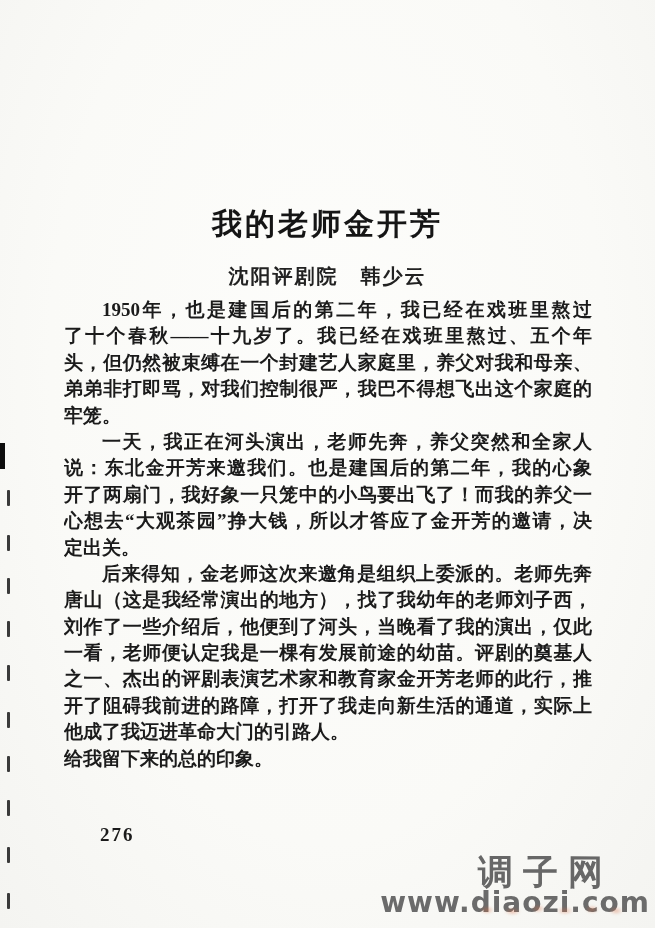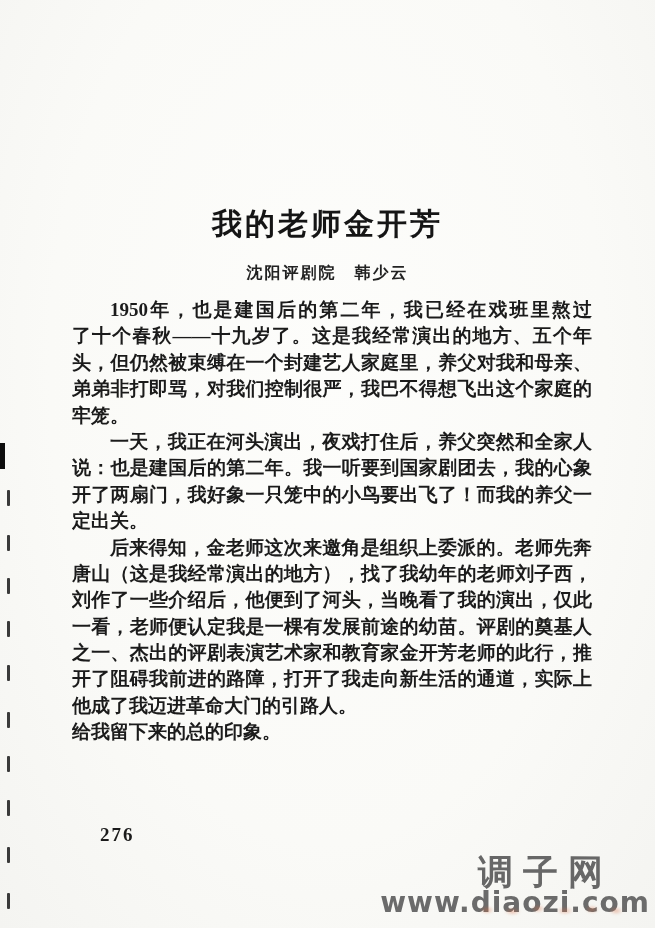--- a/index.html
+++ b/index.html
@@ -48,41 +48,40 @@
     font-weight: 700;
     letter-spacing: 3px;
     color: #151515;
   }
   .byline {
     position: absolute;
     top: 263px;
     left: 0;
     width: 100%;
     text-align: center;
-    font-size: 16px;
+    font-size: 20px;
     font-weight: 600;
     letter-spacing: 2px;
     color: #222;
   }
   .bodytext {
     position: absolute;
     top: 297px;
     left: 64px;
     width: 528px;
     font-size: 19px;
     font-weight: 600;
     line-height: 26.4px;
     color: #1b1b1b;
   }
   .line {
     text-align: justify;
     text-align-last: justify;
     height: 26.4px;
     overflow: hidden;
-    margin-left: 8px;
   }
   .line.first { text-indent: 2em; }
   .line.lastline {
     text-align: center;
     text-align-last: left;
   }
 
   .pagenum {
     position: absolute;
     top: 824px;
@@ -150,27 +149,28 @@
       <div class="bind-dash" style="top: 847px;"></div>
       <div class="bind-dash" style="top: 893px;"></div>
     </div>
 
   <h1 class="title">我的老师金开芳</h1>
 
   <div class="byline">沈阳评剧院　韩少云</div>
 
   <div class="bodytext" id="article-body">
       <div class="line first">1950年，也是建国后的第二年，我已经在戏班里熬过</div>
-      <div class="line">了十个春秋——十九岁了。这是我经常演出的地方、五个年</div>
+      <div class="line">了十个春秋——十九岁了。我已经在戏班里熬过、五个年</div>
       <div class="line">头，但仍然被束缚在一个封建艺人家庭里，养父对我和母亲、</div>
       <div class="line">弟弟非打即骂，对我们控制很严，我巴不得想飞出这个家庭的</div>
       <div class="line lastline">牢笼。</div>
-      <div class="line first">一天，我正在河头演出，夜戏打住后，养父突然和全家人</div>
-      <div class="line">说：也是建国后的第二年。我一听要到国家剧团去，我的心象</div>
+      <div class="line first">一天，我正在河头演出，老师先奔，养父突然和全家人</div>
+      <div class="line">说：东北金开芳来邀我们。也是建国后的第二年，我的心象</div>
       <div class="line">开了两扇门，我好象一只笼中的小鸟要出飞了！而我的养父一</div>
+      <div class="line">心想去“大观茶园”挣大钱，所以才答应了金开芳的邀请，决</div>
       <div class="line lastline">定出关。</div>
       <div class="line first">后来得知，金老师这次来邀角是组织上委派的。老师先奔</div>
       <div class="line">唐山（这是我经常演出的地方），找了我幼年的老师刘子西，</div>
       <div class="line">刘作了一些介绍后，他便到了河头，当晚看了我的演出，仅此</div>
       <div class="line">一看，老师便认定我是一棵有发展前途的幼苗。评剧的奠基人</div>
       <div class="line">之一、杰出的评剧表演艺术家和教育家金开芳老师的此行，推</div>
       <div class="line">开了阻碍我前进的路障，打开了我走向新生活的通道，实际上</div>
       <div class="line lastline">他成了我迈进革命大门的引路人。</div>
       <div class="line lastline">给我留下来的总的印象。</div>
     </div>

